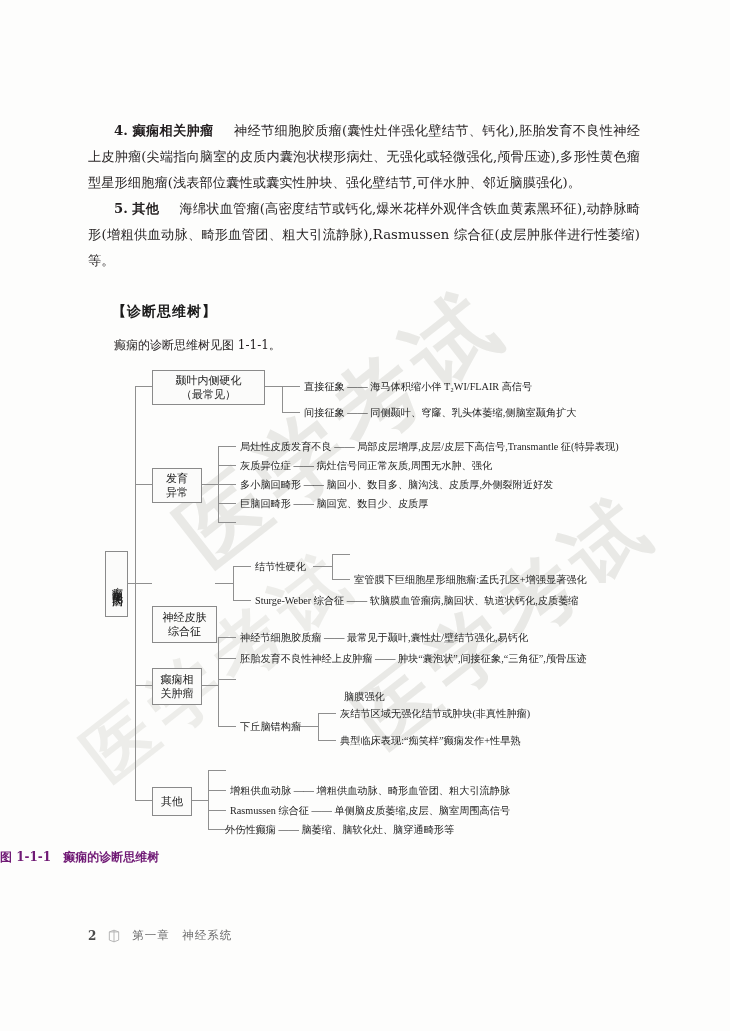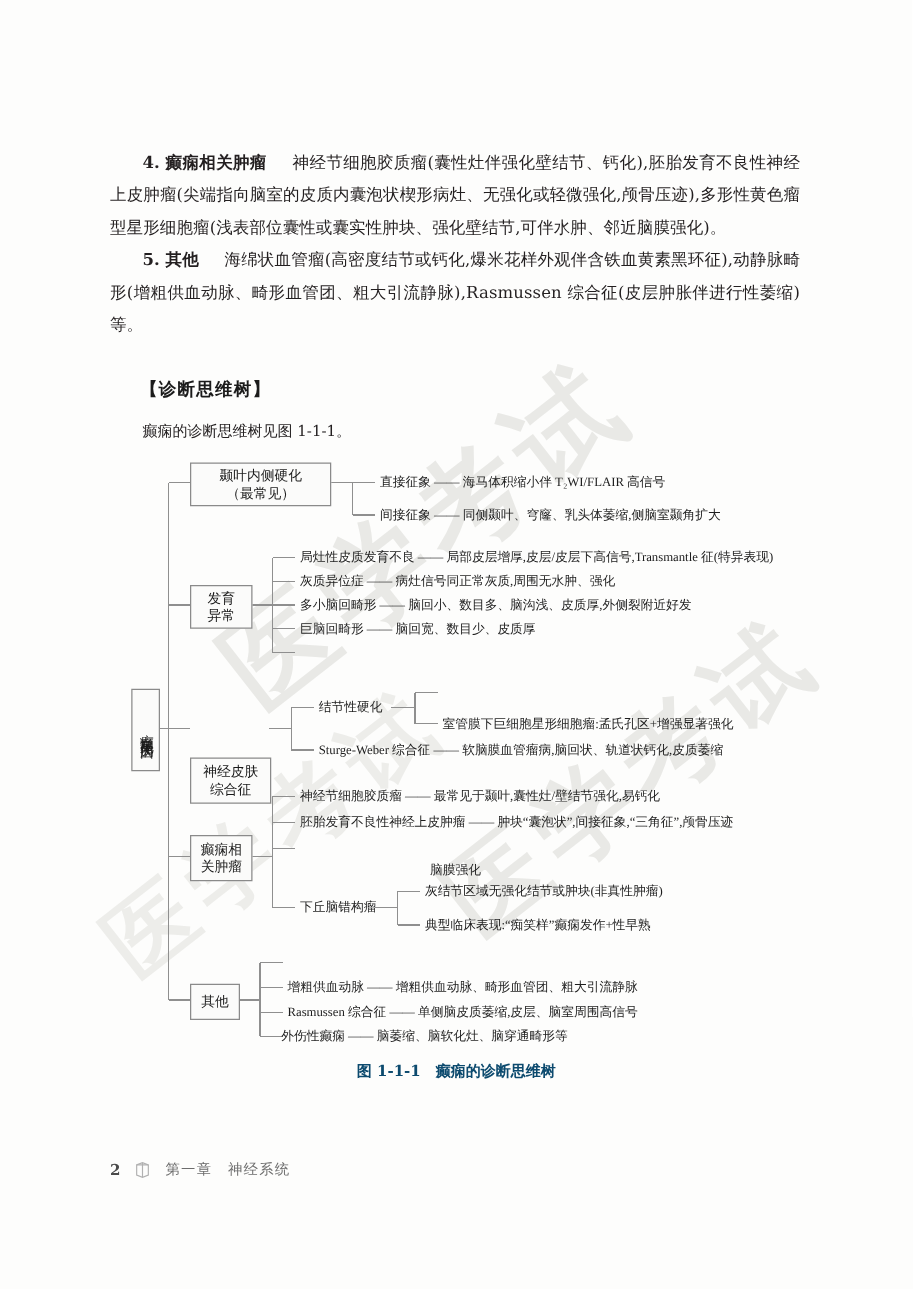--- a/index.html
+++ b/index.html
@@ -112,24 +112,24 @@
     color: #1d1d1d;
     white-space: nowrap;
     z-index: 4;
     line-height: 13px;
     font-family: Liberation Serif, serif;
   }
 
   .fig-caption {
     position: absolute;
     width: 730px;
-    text-align: center;
+    text-align: left;
     font-size: 12px;
     font-weight: bold;
-    color: #0c4a6e;
+    color: #701a75;
     z-index: 4;
   }
 
   
   .footer {
     position: absolute;
     left: 88px;
     bottom: 88px;
     display: flex;
     align-items: center;

